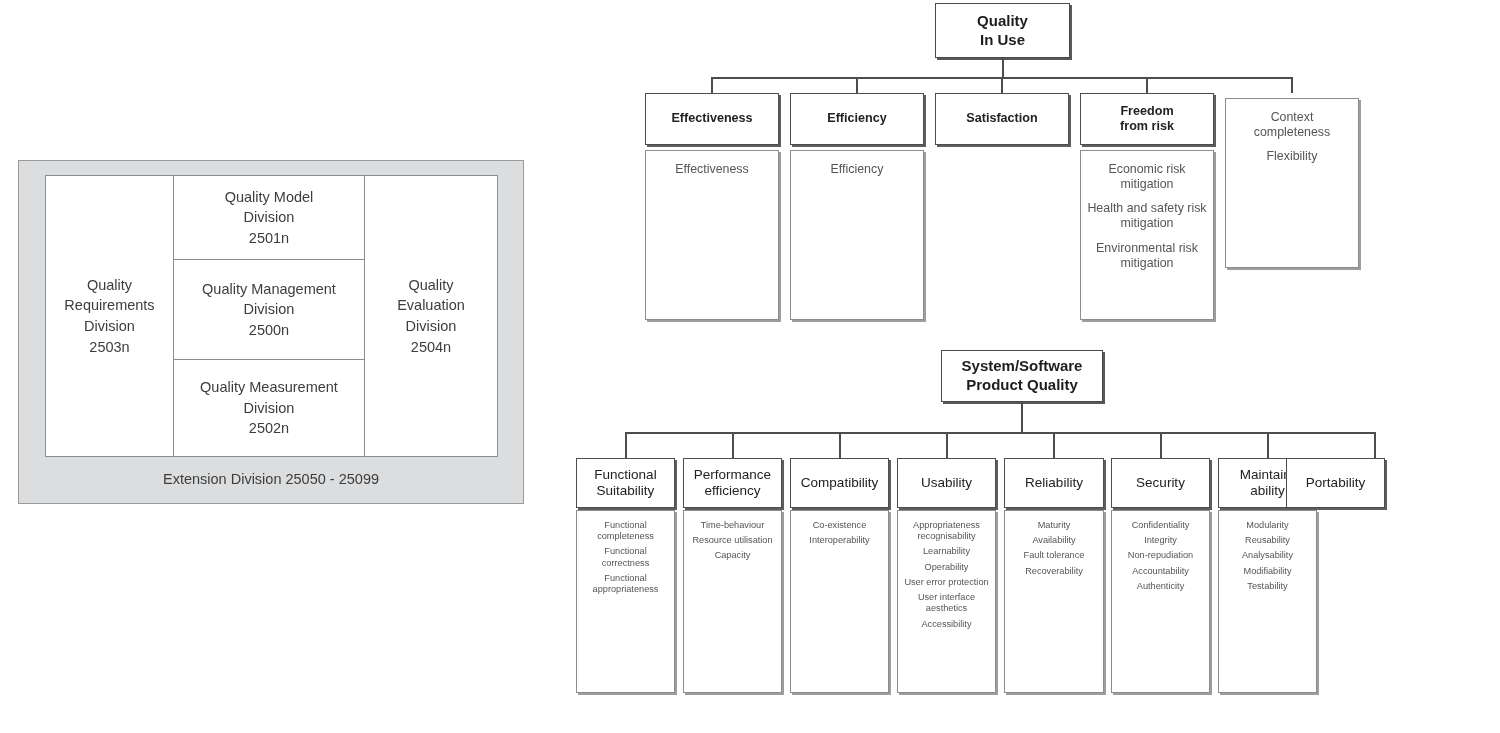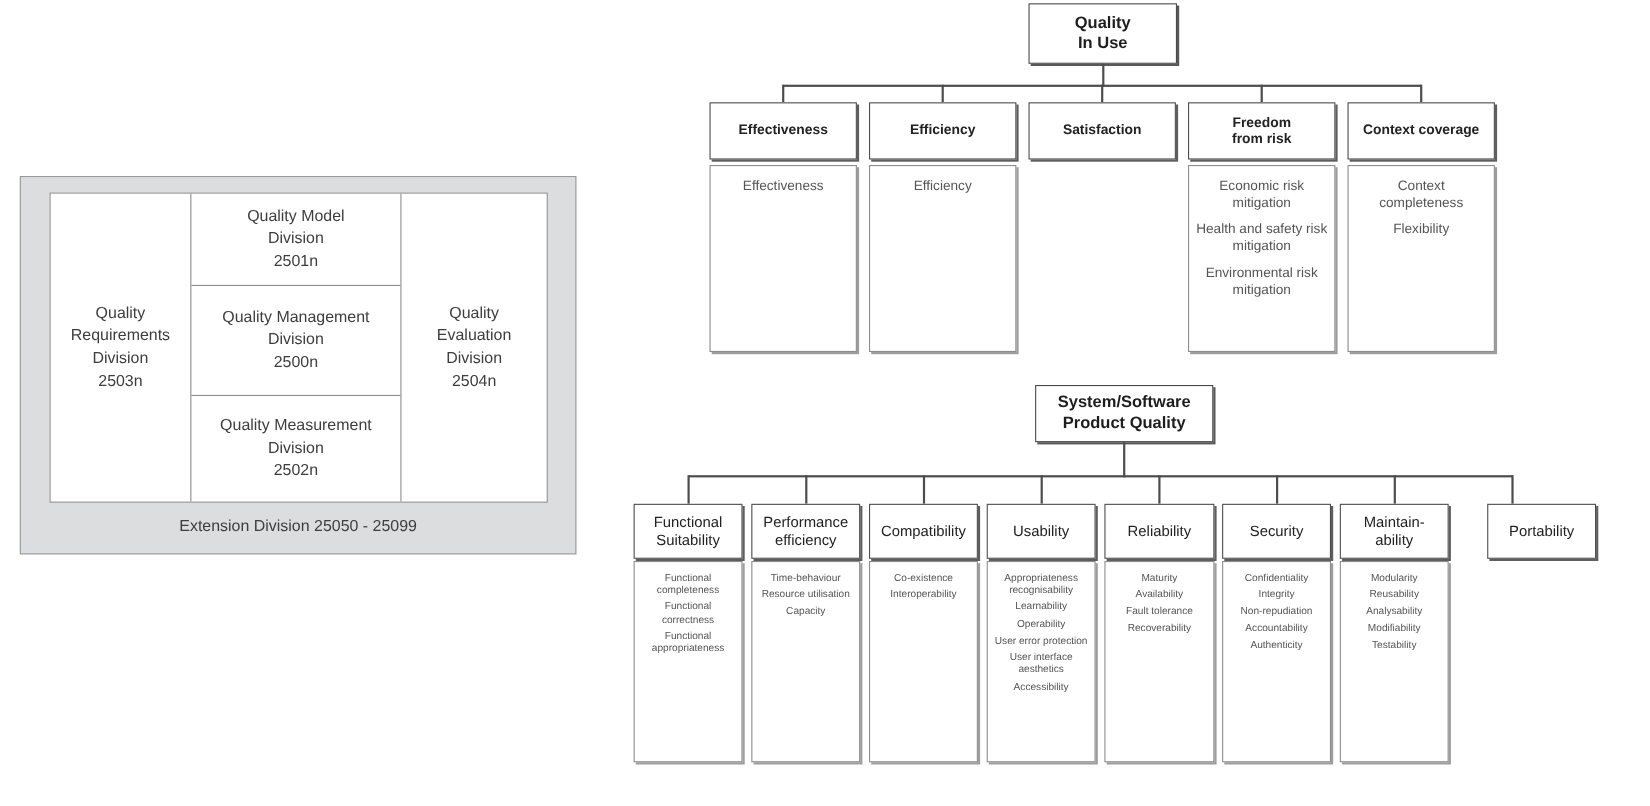--- a/index.html
+++ b/index.html
@@ -207,23 +207,20 @@
         <div class="char-head">
           <span>Freedom<br>from risk</span>
         </div>
         <div class="char-body">
           <div class="sub-item">Economic risk mitigation</div>
           <div class="sub-item">Health and safety risk mitigation</div>
           <div class="sub-item">Environmental risk mitigation</div>
         </div>
       </div>
       <div class="char-col" style="left: 1225px; top: 93px; width: 134px;">
-        <div class="char-head">
-          <span>Context coverage</span>
-        </div>
         <div class="char-body">
           <div class="sub-item">Context completeness</div>
           <div class="sub-item">Flexibility</div>
         </div>
       </div>
     </div>
 </div>
 
 <div class="tree" id="product-quality-tree">
   <div class="root-box" id="pq-root">System/Software<br>Product Quality</div>
@@ -310,19 +307,19 @@
           <span>Maintain-<br>ability</span>
         </div>
         <div class="char-body">
           <div class="sub-item">Modularity</div>
           <div class="sub-item">Reusability</div>
           <div class="sub-item">Analysability</div>
           <div class="sub-item">Modifiability</div>
           <div class="sub-item">Testability</div>
         </div>
       </div>
-      <div class="char-col" style="left: 1352px; top: 113px; width: 99px;">
+      <div class="char-col" style="left: 1286px; top: 113px; width: 99px;">
         <div class="char-head">
           <span>Portability</span>
         </div>
       </div>
     </div>
 </div>
 
 </body></html>

